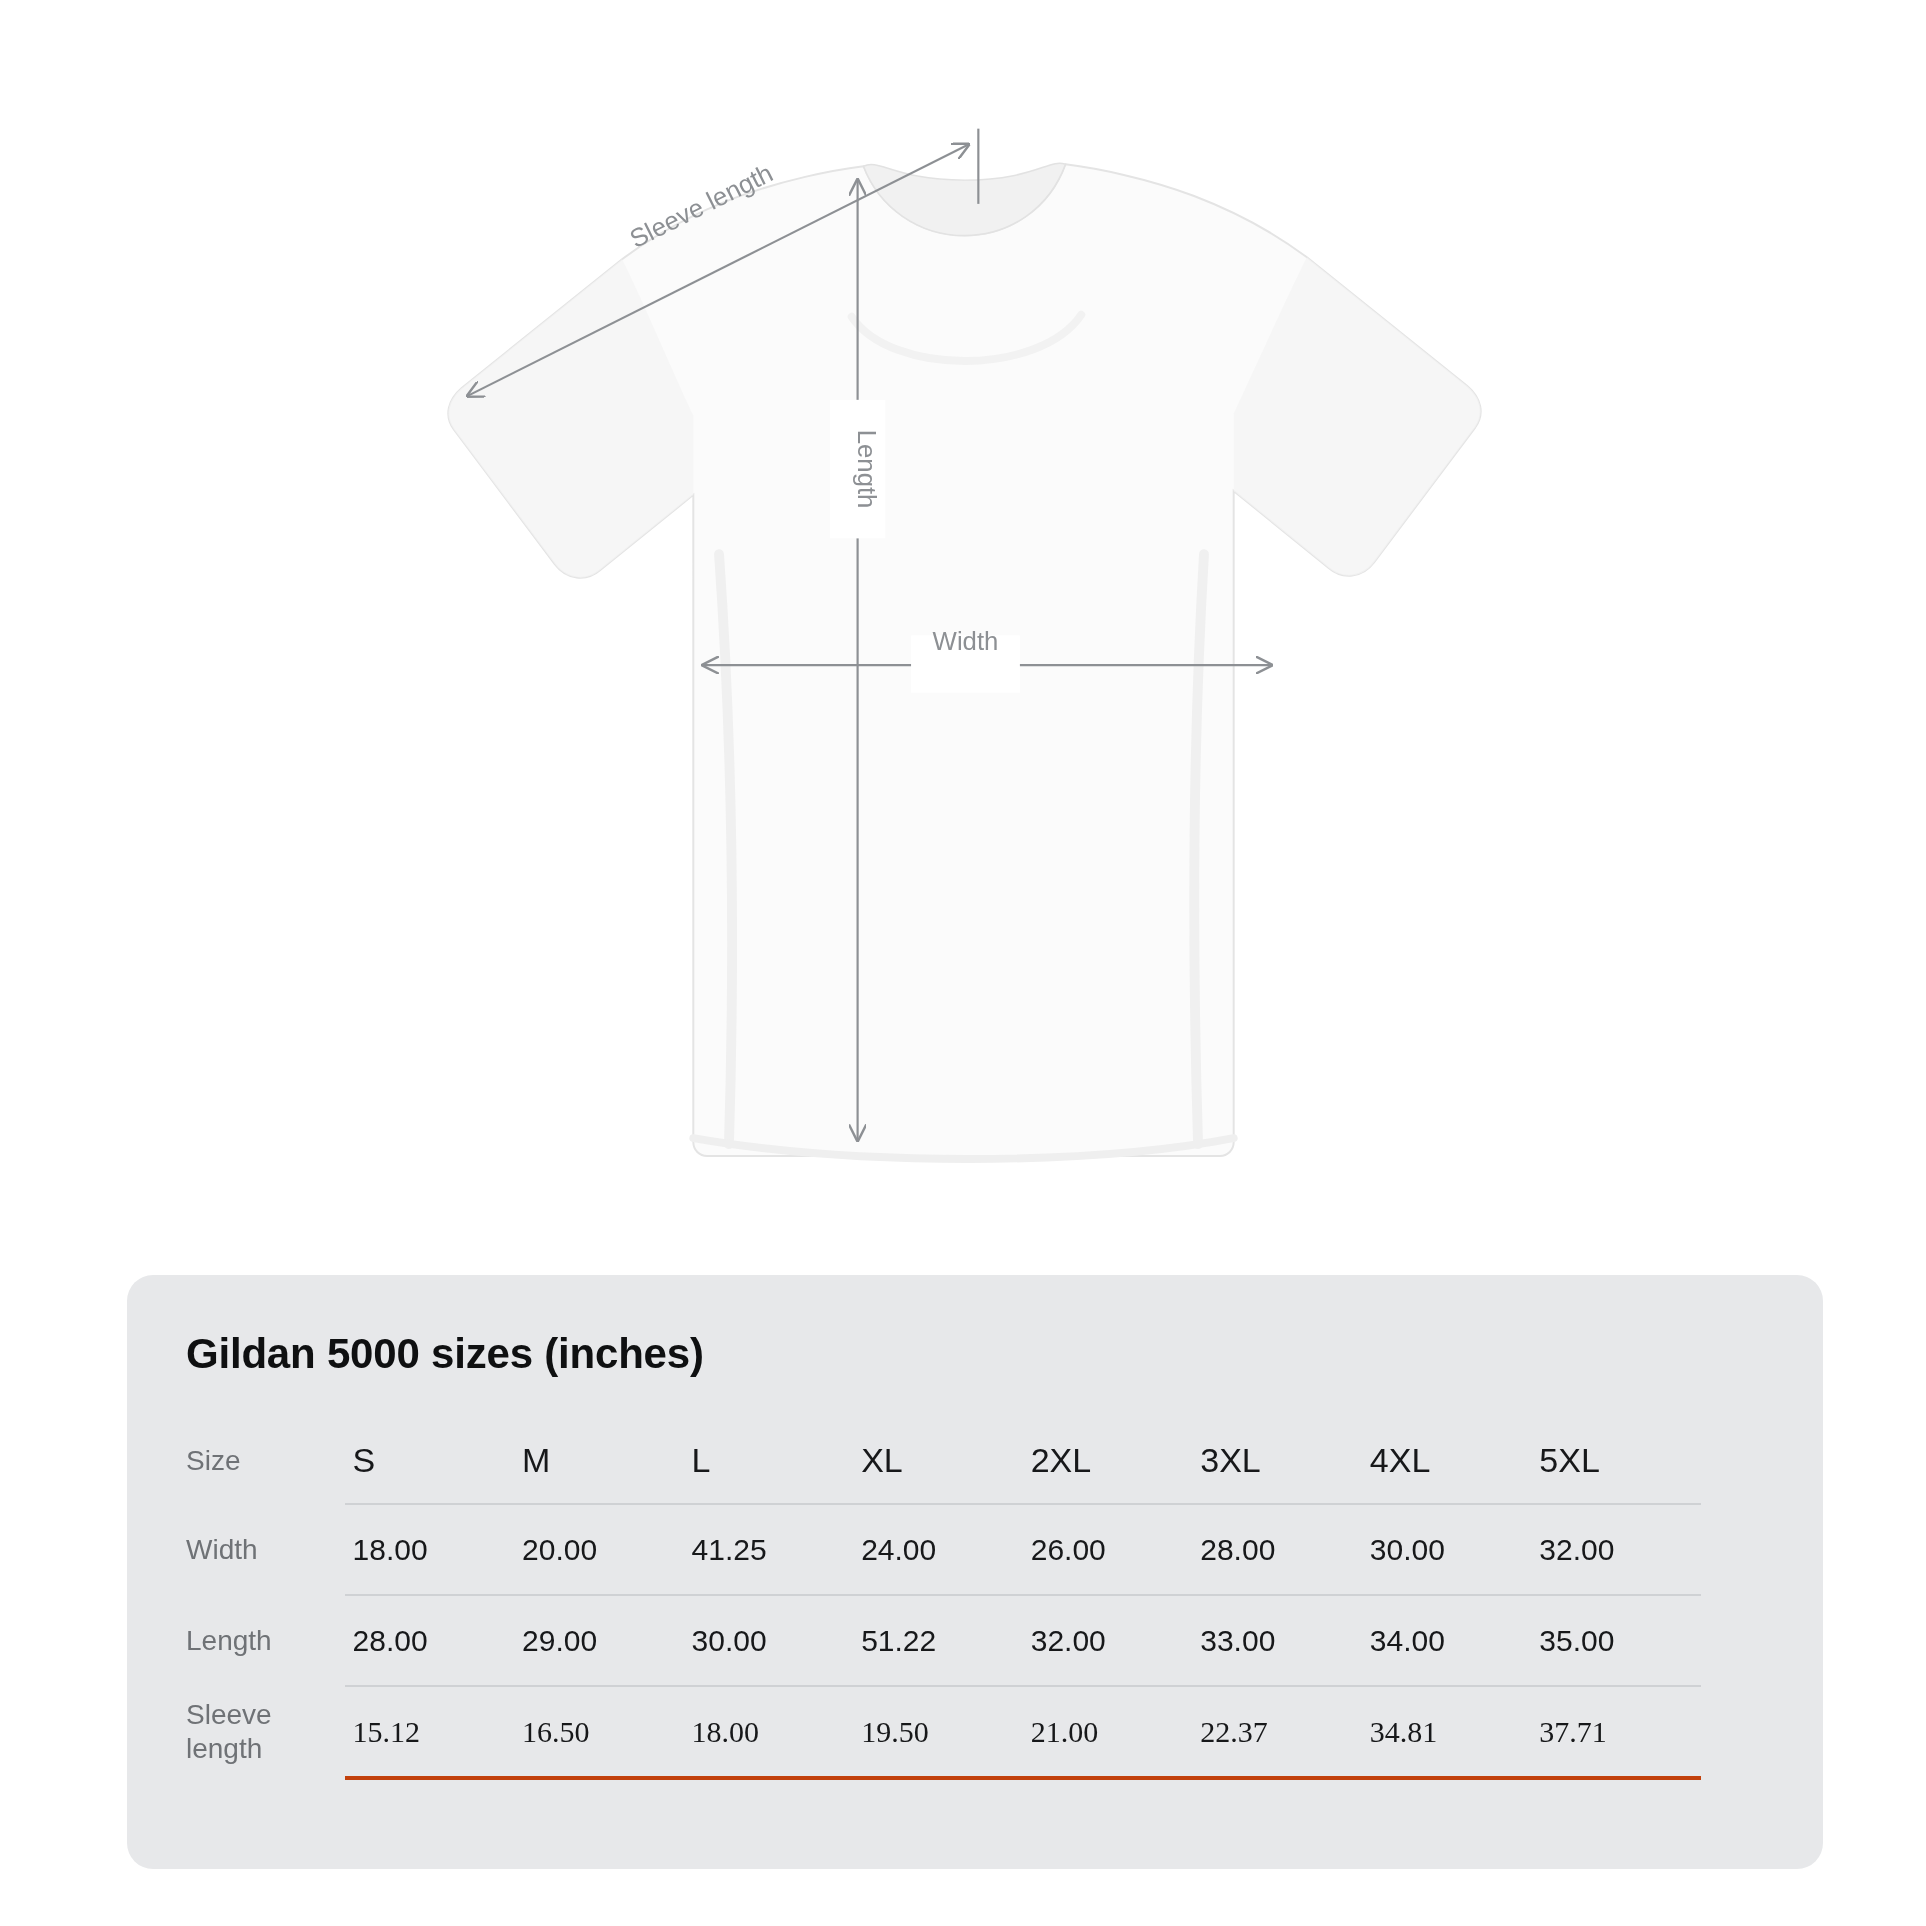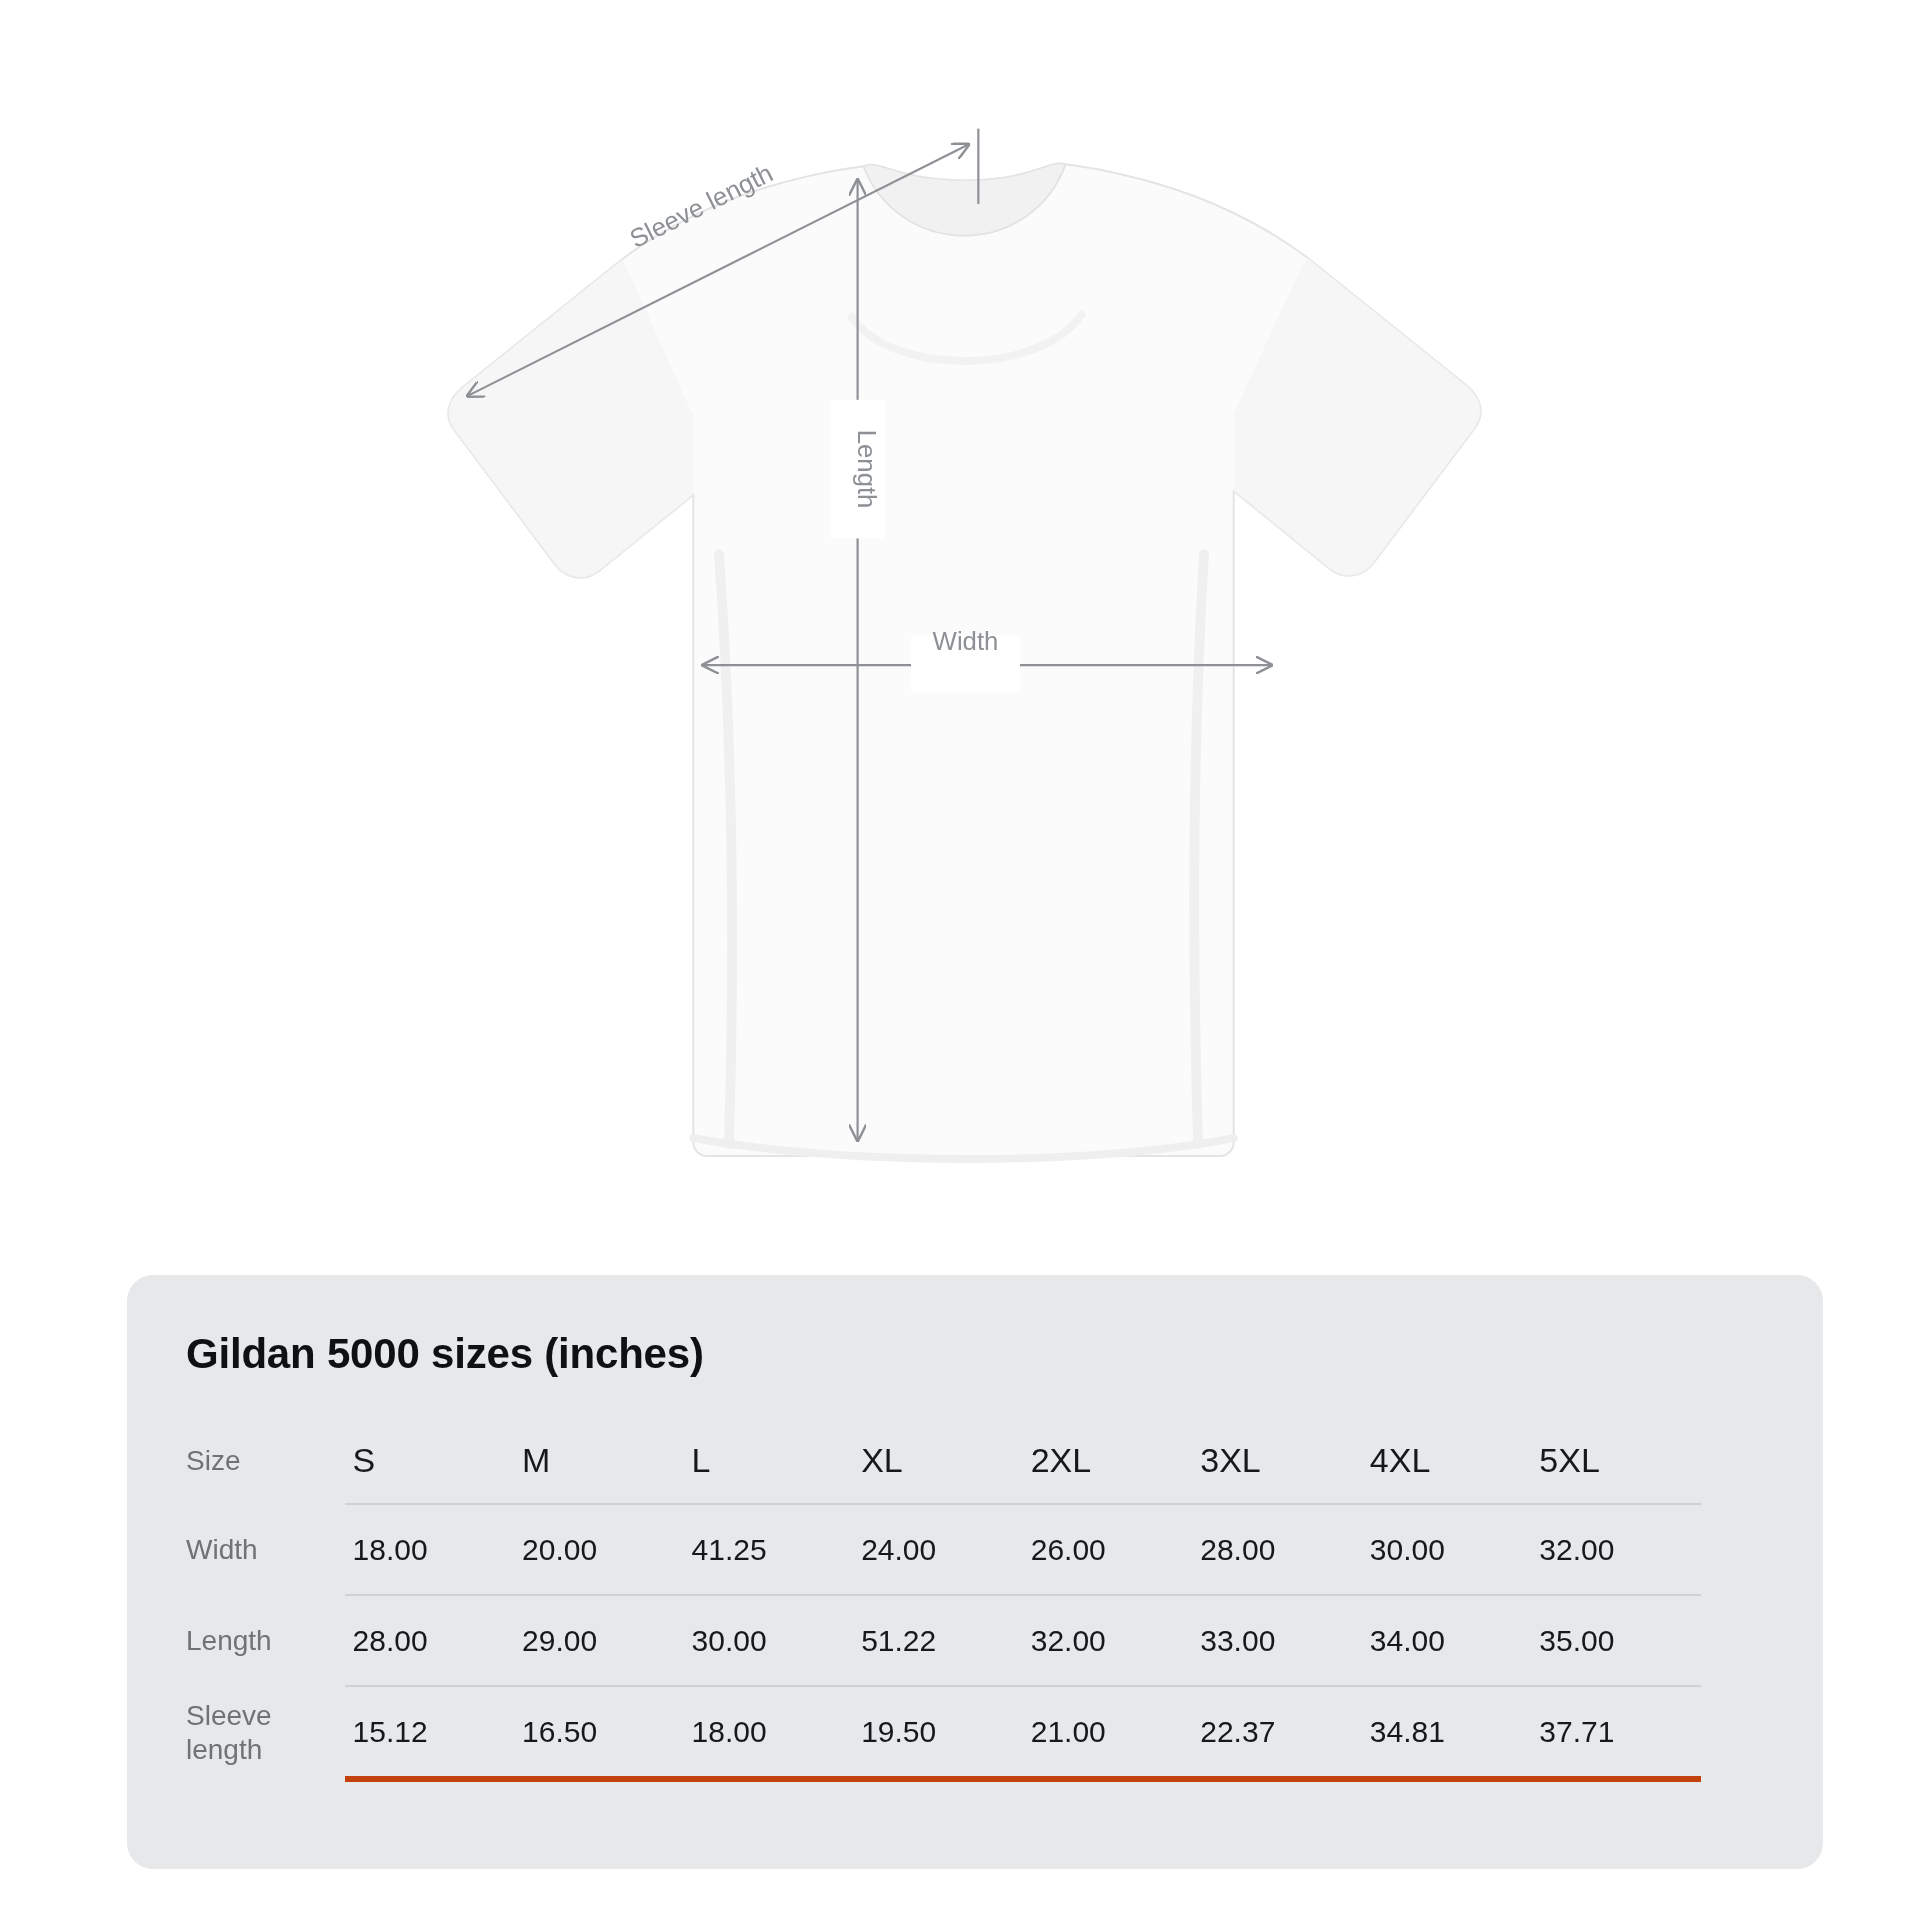--- a/index.html
+++ b/index.html
@@ -96,21 +96,22 @@
     padding-right: 14px;
     line-height: 1.2;
   }
   tbody td.value-cell {
     padding-left: 8px;
     font-size: 30px;
     color: #17181a;
     margin-left: 24px;
   }
   tbody tr:last-child td.value-cell {
-    border-bottom: 6px solid #c2410c;
+    border-bottom: 4px solid #c2410c;
+    font-family: Liberation Serif, serif;
   }
 
   
   .anno-text {
     fill: #8d9094;
     font-family: "Liberation Sans", sans-serif;
     font-size: 26px;
   }
 </style>
 </head>

